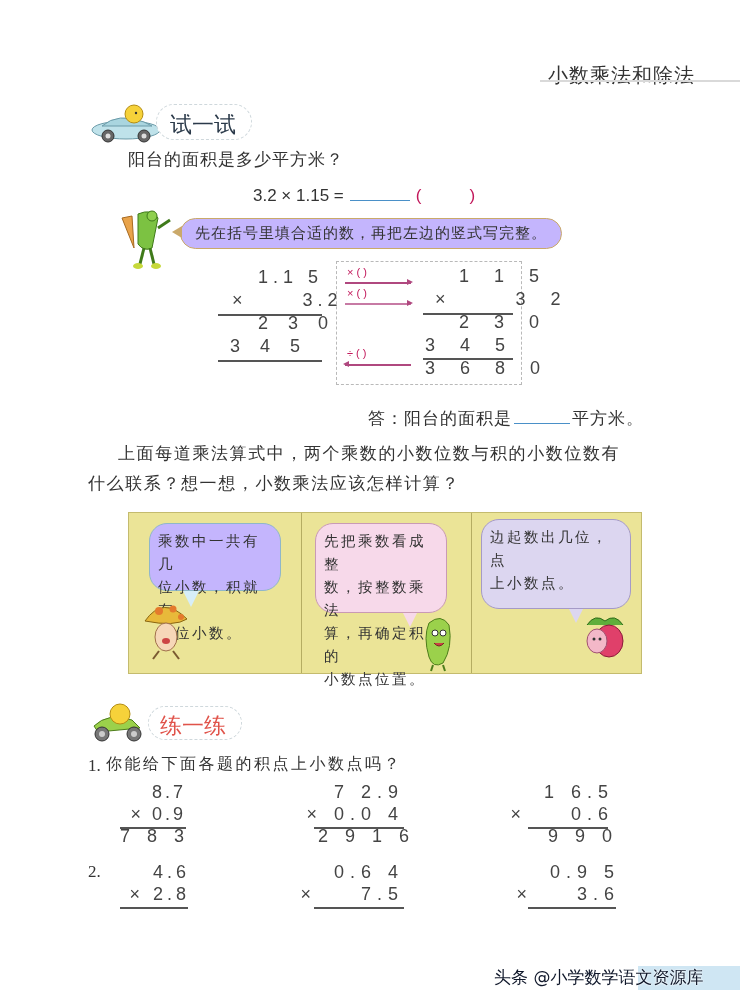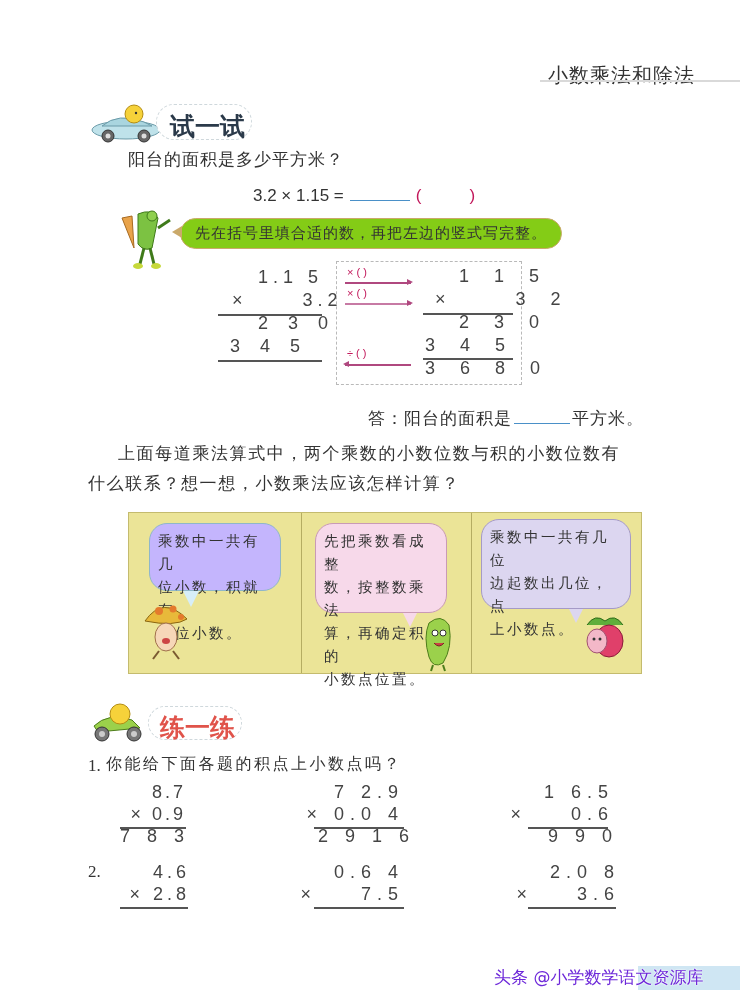--- a/index.html
+++ b/index.html
@@ -6,29 +6,29 @@
   html, body { width: 740px; height: 1007px; background: #ffffff; overflow: hidden; }
   body { position: relative; font-family: "DejaVu Serif", serif; color: #333; }
   .abs { position: absolute; }
   .sans { font-family: "DejaVu Sans", sans-serif; }
   .serif { font-family: "DejaVu Serif", serif; }
 
   
   .running-title { left: 548px; top: 62px; font-size: 20px; letter-spacing: 1px; color: #333; }
   .running-rule { left: 540px; top: 80px; width: 200px; height: 2px; background: #d9d9d9; }
   .cloud { position: absolute; background: #fff; border: 1.5px dashed #cfd8dc; border-radius: 18px; }
-  .badge-text { position: relative; font-family: "DejaVu Sans", sans-serif; font-weight: bold; font-size: 25px; }
+  .badge-text { position: relative; font-family: "DejaVu Sans", sans-serif; font-weight: normal; font-size: 22px; }
 
   .body-text { font-size: 17px; color: #333; letter-spacing: 1px; }
 
   .eq { font-family: "Liberation Sans", sans-serif; font-size: 17px; color: #333; }
   .blank-line { display: inline-block; border-bottom: 1.5px solid #4a90c8; }
   .paren { color: #c2185b; }
 
-  .hint-bubble { background: #84cc16; border: 1.5px solid #caa96a; border-radius: 16px; font-size: 15px; color: #333; padding: 5px 14px; letter-spacing: 1px; }
+  .hint-bubble { background: #c4b5fd; border: 1.5px solid #caa96a; border-radius: 16px; font-size: 15px; color: #333; padding: 5px 14px; letter-spacing: 1px; }
 
   
   .vm { font-family: "Liberation Sans", sans-serif; font-size: 18px; color: #444; }
   .vm .row { position: absolute; white-space: pre; letter-spacing: 0; }
   .vm .rule { position: absolute; height: 1.5px; background: #555; }
 
   .dash-box { border: 1.5px dashed #b9b9b9; }
   .op-label { font-family: "Liberation Sans", sans-serif; font-size: 11px; color: #c2185b; }
   .arrow-line { height: 1.5px; background: #b0487f; }
   .arrow-r::after { content: ""; position: absolute; right: -2px; top: -3px; border-left: 6px solid #b0487f; border-top: 3.5px solid transparent; border-bottom: 3.5px solid transparent; }
@@ -156,21 +156,20 @@
   <svg class="abs" style="left:290px; top:100px;" width="40" height="60" viewBox="0 0 40 60">
     <path d="M10 10 Q22 0 30 12 Q34 34 24 50 Q14 56 10 44 Q4 24 10 10 Z" fill="#9bd14b" stroke="#4d7d1b"></path>
     <circle cx="16" cy="20" r="3" fill="#fff" stroke="#333"></circle>
       <circle cx="24" cy="20" r="3" fill="#fff" stroke="#333"></circle>
     <path d="M15 30 Q20 36 25 30" fill="#c44" stroke="#722"></path>
     <line x1="14" y1="52" x2="12" y2="58" stroke="#4d7d1b" stroke-width="2"></line>
     <line x1="24" y1="52" x2="26" y2="58" stroke="#4d7d1b" stroke-width="2"></line>
   </svg>
 
   <div class="speech" style="left:352px; top:6px; width:150px; height:90px; background:#dcd6f0; border:1.5px solid #a59ac7;">
-    <div>乘数中一共有几位</div>
     <div>边起数出几位，点</div>
     <div>上小数点。</div>
   </div>
   <div class="speech-tail" style="left:440px; top:96px; border-top:14px solid #dcd6f0; border-left:7px solid transparent; border-right:7px solid transparent;"></div>
   <svg class="abs" style="left:452px; top:100px;" width="48" height="48" viewBox="0 0 48 48">
     <path d="M6 12 Q14 0 24 8 Q34 0 42 12" fill="#5fae3b" stroke="#2f6a1a"></path>
     <ellipse cx="28" cy="28" rx="14" ry="16" fill="#e0406a" stroke="#8a1a38"></ellipse>
     <ellipse cx="16" cy="28" rx="10" ry="12" fill="#f3b8c8" stroke="#a05070"></ellipse>
     <circle cx="13" cy="26" r="1.5" fill="#333"></circle>
       <circle cx="19" cy="26" r="1.5" fill="#333"></circle>
@@ -217,19 +216,19 @@
   <div class="row" style="right:18px; top:0; letter-spacing:4px;">4.6</div>
   <div class="row" style="right:18px; top:22px; letter-spacing:4px;">× 2.8</div>
   <div class="rule" style="left:2px; top:45px; width:68px;"></div>
 </div>
 <div class="abs vm" style="left:312px; top:862px; width:100px; height:48px;">
   <div class="row" style="right:8px; top:0; letter-spacing:6px;">0.6 4</div>
   <div class="row" style="right:8px; top:22px; letter-spacing:6px;">×    7.5</div>
   <div class="rule" style="left:2px; top:45px; width:90px;"></div>
 </div>
 <div class="abs vm" style="left:526px; top:862px; width:100px; height:48px;">
-  <div class="row" style="right:6px; top:0; letter-spacing:6px;">2.0 8</div>
+  <div class="row" style="right:6px; top:0; letter-spacing:6px;">0.9 5</div>
   <div class="row" style="right:6px; top:22px; letter-spacing:6px;">×    3.6</div>
   <div class="rule" style="left:2px; top:45px; width:88px;"></div>
 </div>
 
 <div class="abs" style="left:638px; top:966px; width:102px; height:24px; background:#cfe6f3;"></div>
-<div class="abs sans" style="left:494px; top:966px; font-size:17px; color:#6d28d9; text-shadow:0 0 2px #fff, 0 0 2px #fff;">头条 @小学数学语文资源库</div>
+<div class="abs sans" style="left:494px; top:966px; font-size:17px; color:#0f172a; text-shadow:0 0 2px #fff, 0 0 2px #fff;">头条 @小学数学语文资源库</div>
 
 </body></html>

